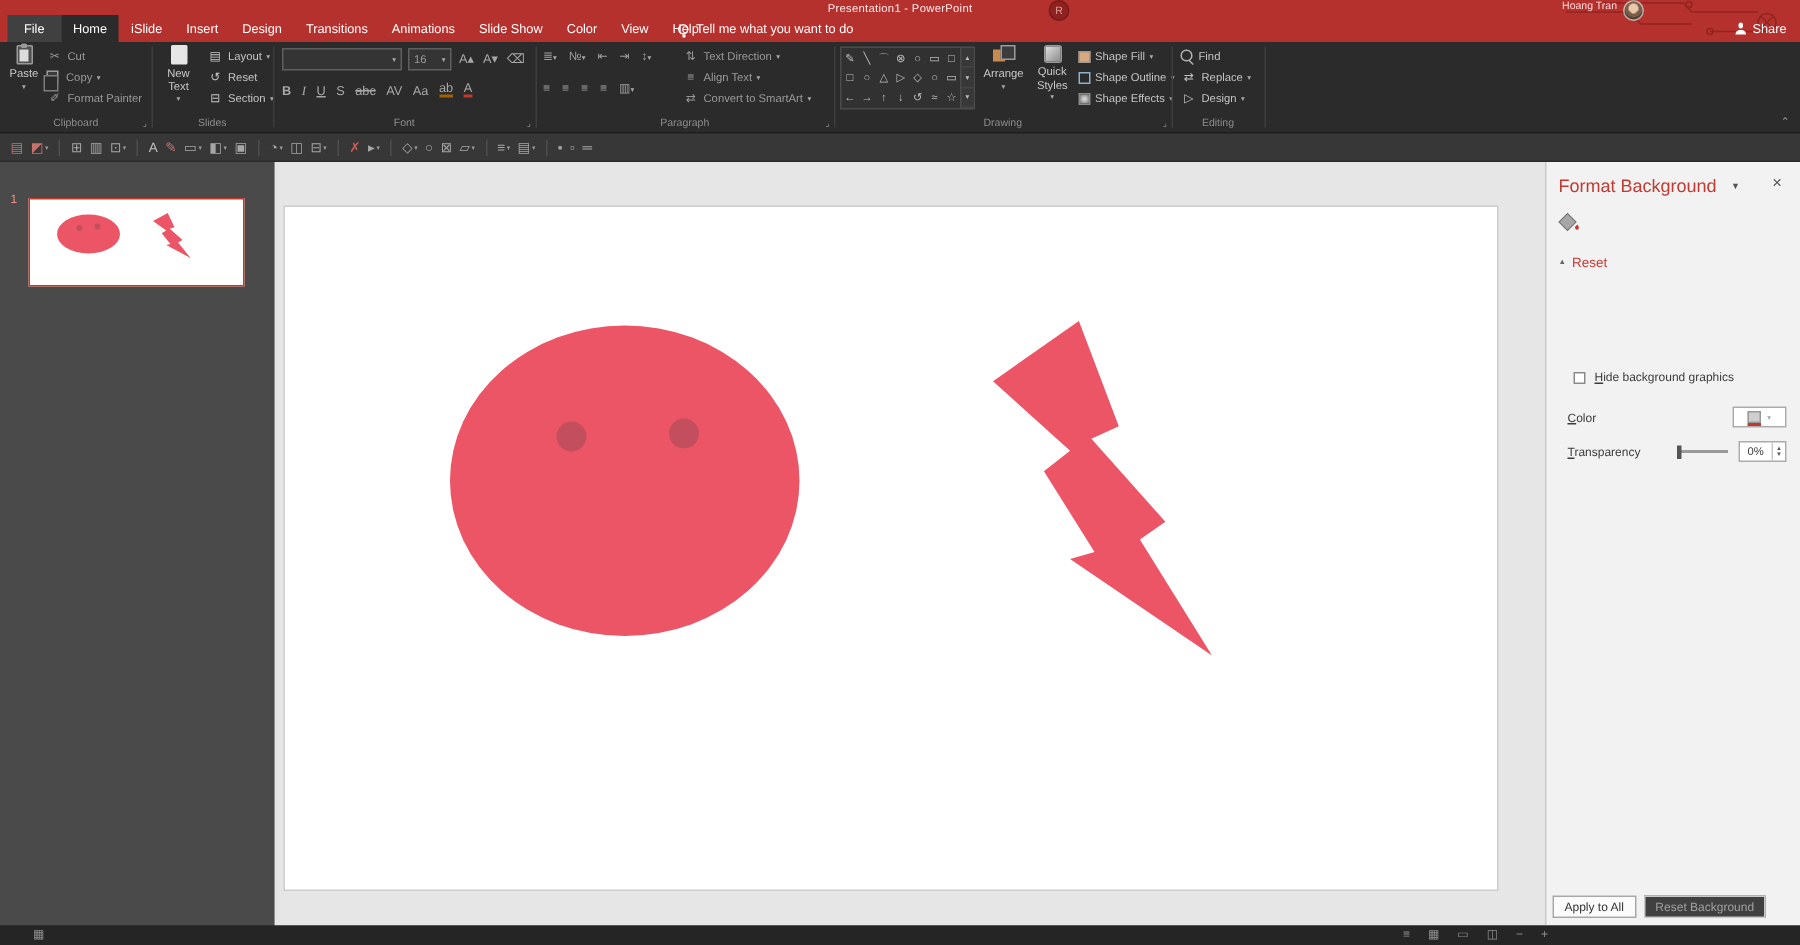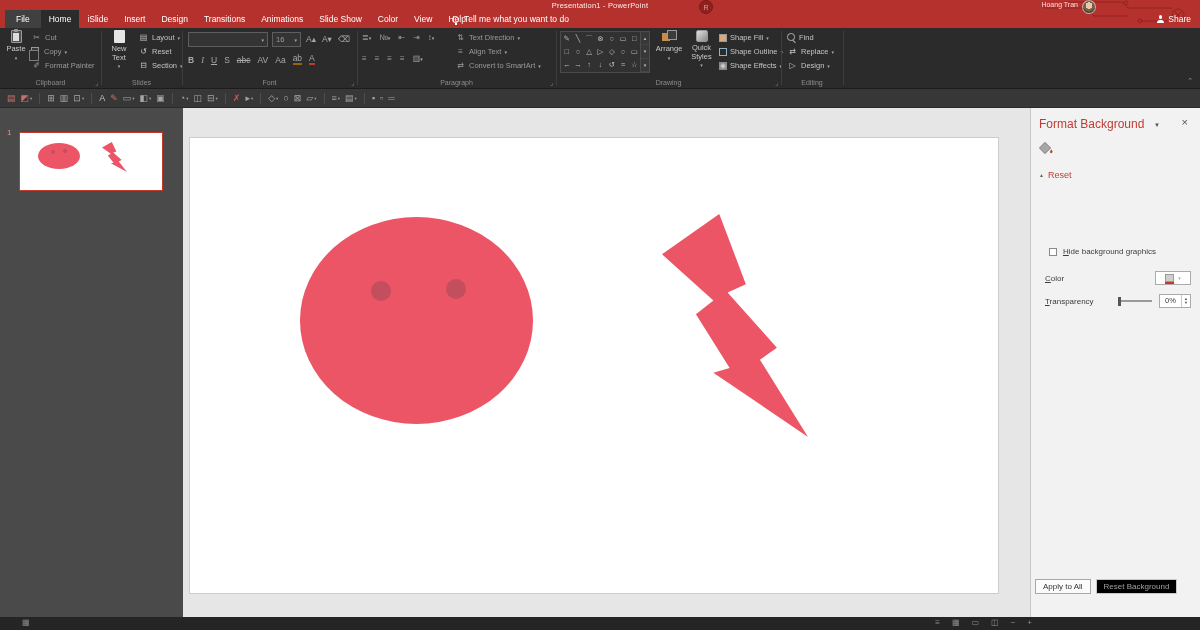--- a/index.html
+++ b/index.html
@@ -112,23 +112,23 @@
   .mini-btn{width:36px;height:14px;background:#fff;border:1px solid #ababab;display:flex;align-items:center;justify-content:center;gap:4px}
   .paintchip{width:9px;height:8px;background:#cfcfcf;border:1px solid #9a9a9a;position:relative}
   .paintchip::after{content:'';position:absolute;left:-1px;right:-1px;bottom:-3px;height:2px;background:var(--sel,#c0392b)}
   #fp-trans-row{position:absolute;left:14px;top:186px;width:146px;display:flex;align-items:center}
   #fp-trans-row .lblwrap{flex:1}
   .slider{width:34px;height:1.5px;background:#9a9a9a;position:relative;margin-right:7px}
   .slider .handle{position:absolute;left:0;top:-3.5px;width:3px;height:9px;background:#555}
   .spin{width:32px;height:14px;background:#fff;border:1px solid #ababab;display:flex;align-items:stretch}
   .spin .val{flex:1;text-align:center;font-size:7.5px;line-height:12px}
   .spin .arrows{width:9px;border-left:1px solid #c9c9c9;display:flex;flex-direction:column;align-items:center;justify-content:center;font-size:4px;color:#555;line-height:1}
-  #fp-buttons{position:absolute;left:4px;bottom:23px;display:flex;gap:5px}
+  #fp-buttons{position:absolute;left:4px;bottom:5px;display:flex;gap:5px}
   .pbtn{font-size:8px;padding:2px 7px;border:1px solid #a8a8a8;background:#fbfbfb;color:#333;white-space:nowrap}
-  .pbtn.disabled{color:#a0a0a0;border-color:#c9c9c9;background:#000000}
+  .pbtn.disabled{color:#a0a0a0;border-color:#c9c9c9;background:#404040}
 
   
   #statusbar{position:absolute;left:0;top:617px;width:1200px;height:13px;background:#252525;display:flex;align-items:flex-start;color:#8f8f8f;font-size:8px}
   .sb-left{display:flex;gap:14px;margin-left:22px}
   .sb-right{display:flex;gap:12px;margin-left:auto;margin-right:168px}
   .sbi{line-height:12px}
 </style>
 </head>
 <body>
 

